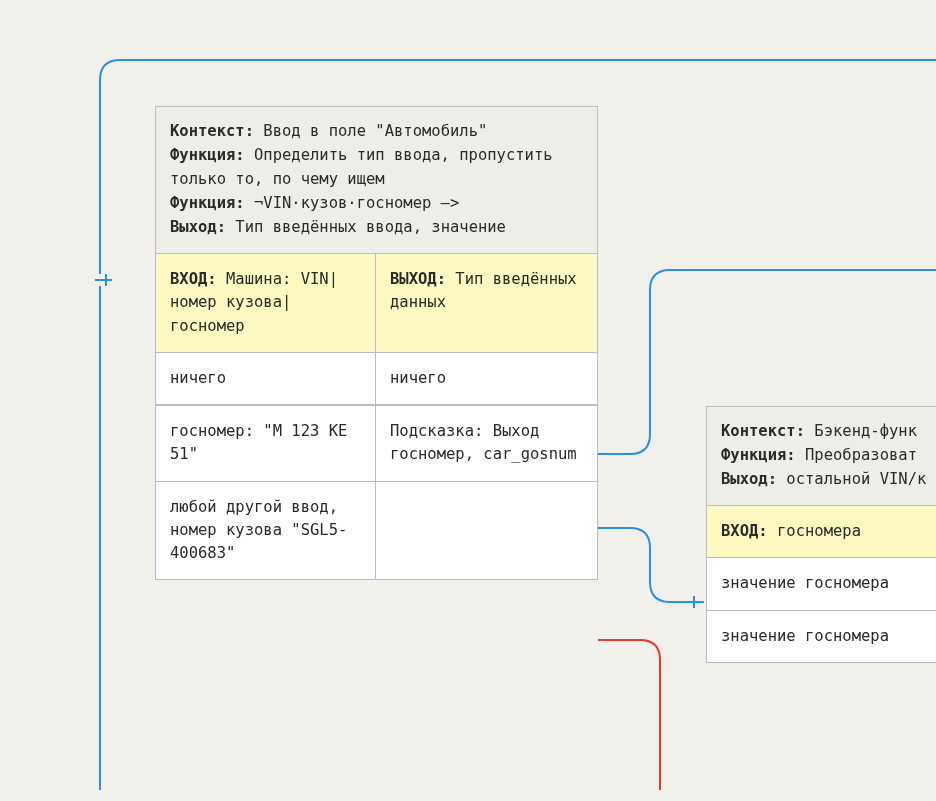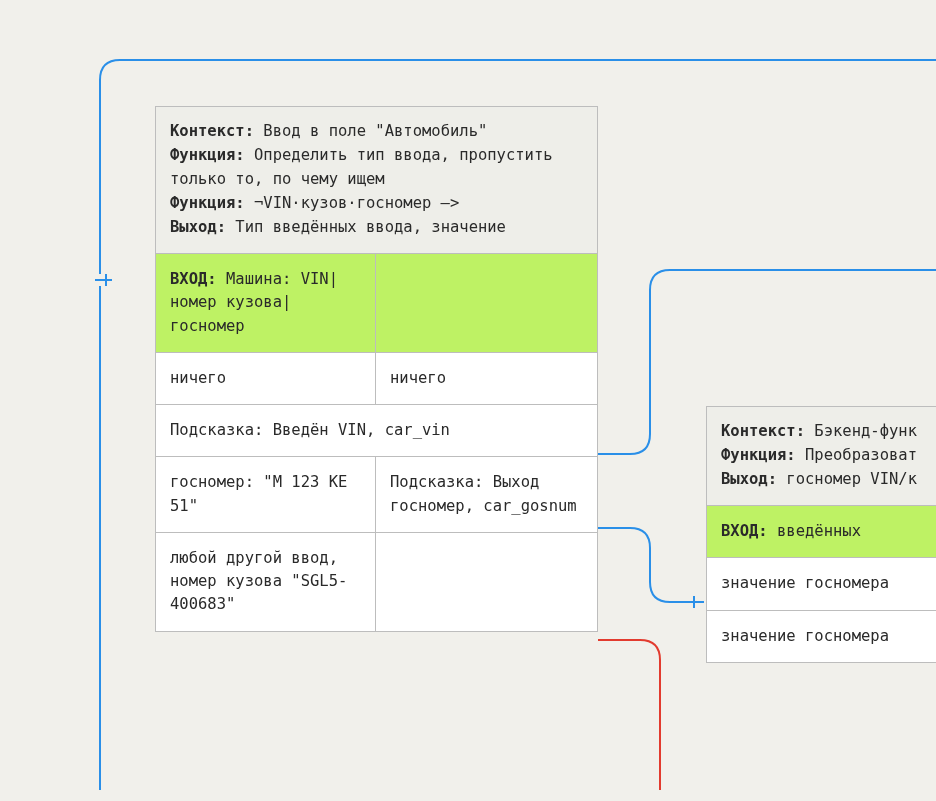--- a/index.html
+++ b/index.html
@@ -56,21 +56,21 @@
     word-wrap: break-word;
   }
   .cell-left {
     width: 220px;
     border-right: 1px solid #bdbdbd;
   }
   .cell-right {
     flex: 1;
   }
   .head-row {
-    background: #bef264;
+    background: #fef9c3;
   }
   
   .node2 .cell-left { width: 100%; border-right: none; }
 </style>
 </head>
 <body>
 
 <div class="canvas">
 
   <svg class="connectors" viewBox="0 0 936 801">
@@ -94,46 +94,48 @@
     <div class="node-header">
       <span class="b">Контекст:</span><span> Ввод в поле "Автомобиль"</span><br>
       <span class="b">Функция:</span><span> Определить тип ввода, пропустить только то, по чему ищем</span><br>
       <span class="b">Функция:</span><span> ¬VIN·кузов·госномер —&gt;</span><br>
       <span class="b">Выход:</span><span> Тип введённых ввода, значение</span>
     </div>
     <div class="row head-row">
       <div class="cell cell-left">
         <span class="b">ВХОД:</span><span> Машина: VIN|номер кузова|госномер</span>
       </div>
+      <div class="cell cell-right">
+        <span class="b">ВЫХОД:</span><span> Тип введённых данных</span>
+      </div>
     </div>
     <div class="row">
       <div class="cell cell-left">ничего</div>
       <div class="cell cell-right">ничего</div>
     </div>
     <div class="row">
-      <div class="cell cell-right">Подсказка: Введён VIN, car_vin</div>
     </div>
     <div class="row">
       <div class="cell cell-left">госномер: "М 123 КЕ 51"</div>
       <div class="cell cell-right">Подсказка: Выход госномер, car_gosnum</div>
     </div>
     <div class="row">
       <div class="cell cell-left">любой другой ввод, номер кузова "SGL5-400683"</div>
     </div>
   </div>
 
   <div class="node node2" style="left:706px; top:406px; width:260px;">
     <div class="node-header">
       <span class="b">Контекст:</span><span> Бэкенд-функ</span><br>
       <span class="b">Функция:</span><span> Преобразоват</span><br>
-      <span class="b">Выход:</span><span> госномер VIN/к</span>
+      <span class="b">Выход:</span><span> остальной VIN/к</span>
     </div>
     <div class="row head-row">
       <div class="cell cell-left">
-        <span class="b">ВХОД:</span><span> введённых</span>
+        <span class="b">ВХОД:</span><span> госномера</span>
       </div>
     </div>
     <div class="row">
       <div class="cell cell-left">значение госномера</div>
     </div>
     <div class="row">
       <div class="cell cell-left">значение госномера</div>
     </div>
   </div>
 

